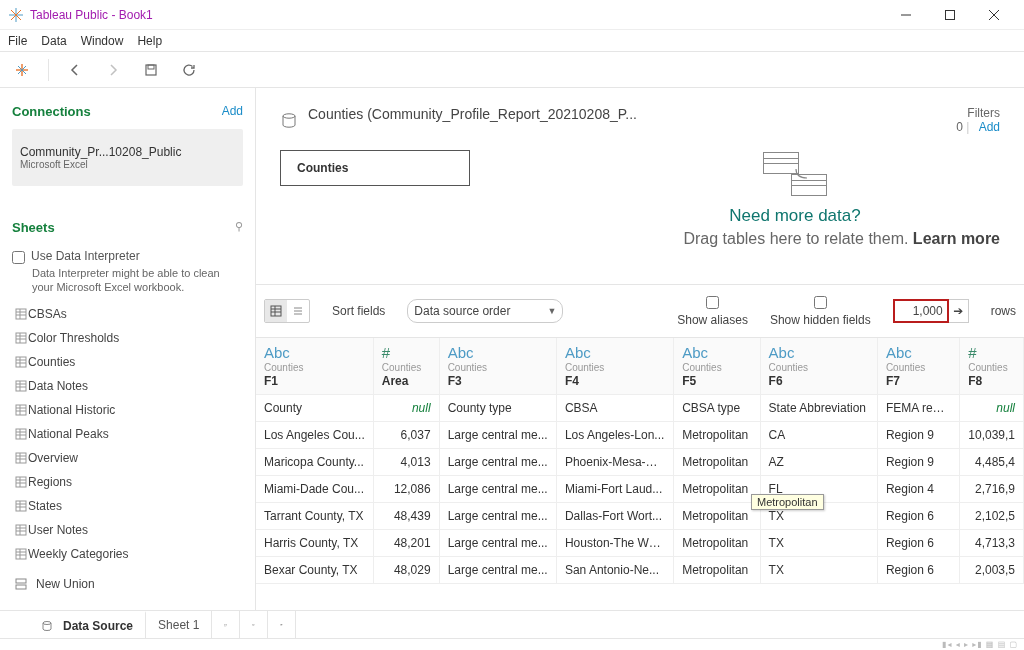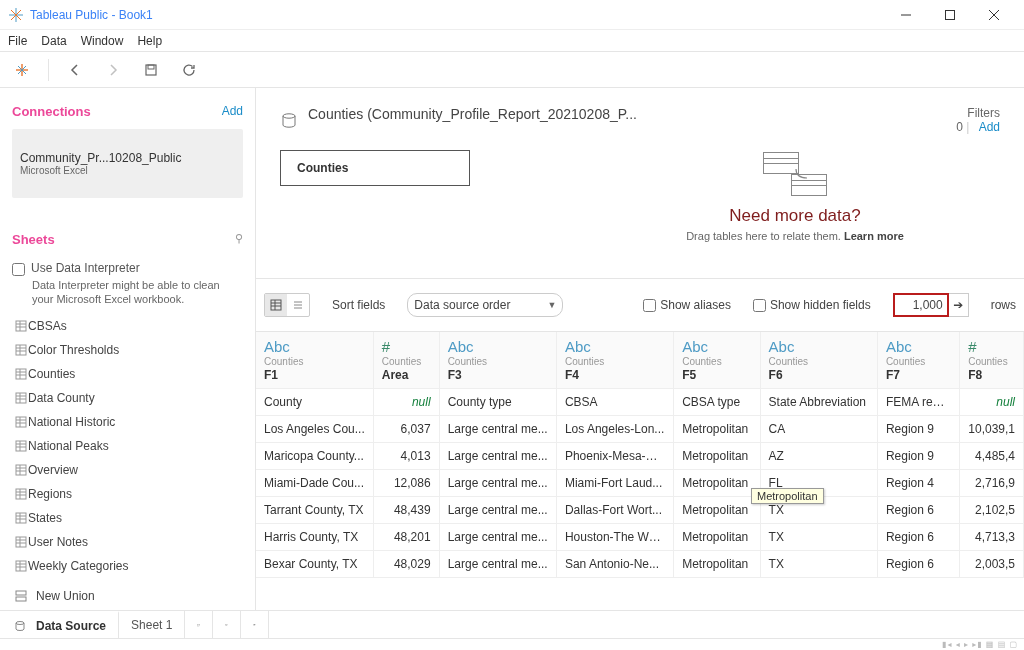--- a/index.html
+++ b/index.html
@@ -1,33 +1,33 @@
 <!DOCTYPE html>
 <html><head>
 <meta charset="utf-8">
 <style>
   * { box-sizing: border-box; margin: 0; padding: 0; }
   html, body { width: 1024px; height: 650px; font-family: "Segoe UI", Arial, sans-serif; font-size: 12px; color: #333; background: #fff; overflow: hidden; }
   .titlebar { height: 30px; display: flex; align-items: center; padding: 0 8px; border-bottom: 1px solid #eee; }
   .titlebar .logo { width:16px; height:16px; margin-right:6px; display:flex; align-items:center; justify-content:center;}
   .titlebar .logo svg { width:16px; height:16px; }
-  .titlebar .title { font-size: 12px; color: #3b82f6; }
+  .titlebar .title { font-size: 12px; color: #a21caf; }
   .win-controls { margin-left: auto; display:flex; gap: 0; }
   .win-btn { width: 44px; height: 28px; display:flex; align-items:center; justify-content:center; color:#333; }
   .win-btn svg { width:12px; height:12px; }
   .menubar { height: 22px; display:flex; align-items:center; padding: 0 8px; gap: 14px; font-size: 12px; color:#333; border-bottom: 1px solid #e5e5e5;}
   .toolbar { height: 36px; display:flex; align-items:center; padding: 0 8px; gap: 10px; border-bottom: 1px solid #e5e5e5; }
   .toolbar .icon { width: 28px; height: 28px; display:flex; align-items:center; justify-content:center; color:#666; border-radius:2px;}
   .toolbar .sep { width:1px; height:22px; background:#e5e5e5; margin: 0 2px;}
   .main { display:flex; height: calc(650px - 30px - 22px - 36px - 28px - 12px); }
   .sidebar { width: 256px; border-right: 1px solid #e5e5e5; padding: 8px 12px 8px 12px; overflow:hidden; display:flex; flex-direction:column; }
-  .sidebar h3 { font-size: 13px; font-weight: 600; margin: 8px 0 6px; color: #ec4899; }
+  .sidebar h3 { font-size: 13px; font-weight: 600; margin: 8px 0 6px; color: #15803d; }
   .sidebar .row { display:flex; justify-content:space-between; align-items:center; }
   .sidebar .add { color: #1a8cc8; font-size:12px; }
-  .conn-item { background:#efefef; padding: 22px 8px; margin-top: 4px; border-radius:2px;}
+  .conn-item { background:#efefef; padding: 16px 8px; margin-top: 4px; border-radius:2px;}
   .conn-item .sub { font-size:10px; color:#666; }
   .search-icon { font-size: 11px; color:#999;}
   .di-row { display:flex; align-items:flex-start; gap:6px; margin-top:8px; font-size:12px; color:#555;}
   .di-row input[type=checkbox]{ margin-top:2px;}
   .di-hint { font-size:11px; color:#666; margin-left:20px; margin-top:2px; line-height:1.3;}
   .sheet-list { margin-top: 8px; display:flex; flex-direction:column; gap: 2px;}
   .sheet-item { display:flex; align-items:center; padding: 4px 2px; color:#444; font-size:12px; }
   .sheet-icon { width:14px; display:flex; align-items:center; justify-content:center; color:#888;}
   .sheet-icon svg{width:12px;height:12px;}
   .new-union { display:flex; align-items:center; gap:8px; padding:4px 2px; margin-top:8px; color:#444;}
@@ -39,44 +39,44 @@
   .filters-box .add { color:#1a8cc8; margin-left:6px;}
   .canvas { display:flex; align-items:flex-start; padding: 12px 24px 8px; gap: 120px;}
   .table-pill { border: 1px solid #555; padding: 10px 16px; min-width: 190px; font-size: 12px; font-weight:600; background:#fff;}
   .need-more { flex:1; text-align:center; color:#666;}
   .need-more .tables-icon { margin: 0 auto 8px; width:80px; height:48px; position:relative;}
   .need-more .t1, .need-more .t2 { position:absolute; border:1.5px solid #888; width:36px; height:22px; background:#fff;}
   .need-more .t1 { left:8px; top:2px;}
   .need-more .t2 { right:8px; bottom:2px;}
   .need-more .t1::before, .need-more .t2::before { content:""; position:absolute; left:0; right:0; top:5px; height:1px; background:#888;}
   .need-more .t1::after, .need-more .t2::after { content:""; position:absolute; left:0; right:0; top:10px; height:1px; background:#888;}
-  .need-more .nm-title { font-size:17px; color:#7f1d1d; margin-bottom:4px;}
-  .need-more .nm-sub { font-size:11px; color:#666;}
+  .need-more .nm-title { font-size:17px; color:#0f766e; margin-bottom:4px;}
+  .need-more .nm-sub { font-size:16px; color:#666;text-align:right;}
   .need-more .nm-sub b { font-weight:600; color:#444;}
   .grid-controls { display:flex; align-items:center; height:54px; border-top:1px solid #e5e5e5; border-bottom:1px solid #e5e5e5; padding: 0 8px; gap:22px; font-size:12px; color:#444; flex-wrap:nowrap;margin-top:28px;}
   .gc-toggle { display:flex; border:1px solid #ccc; border-radius:2px; overflow:hidden;}
   .gc-toggle div { width:22px; height:22px; display:flex; align-items:center; justify-content:center; font-size:12px;}
   .gc-toggle .active { background:#e8e8e8;}
   .select-like { border:1px solid #ccc; height:24px; display:flex; align-items:center; padding:0 6px; gap:6px; font-size:12px; color:#444;}
   .select-like .caret { font-size:9px; color:#666;}
-  .chk { display:flex; align-items:center; gap:4px; }
+  .chk { display:flex; align-items:center; gap:4px;flex-direction:column; }
   .numbox { border:2px solid #b91c1c; height:24px; width:56px; display:flex; align-items:center; justify-content:flex-end; padding:0 4px;}
   .sort-arrow { width:20px; height:24px; border:1px solid #ccc; border-left:none; display:flex; align-items:center; justify-content:center;}
   .grid { overflow:hidden; flex:1; position:relative;}
   table.data { border-collapse: collapse; width: 100%; table-layout:fixed;}
   table.data th, table.data td { border-right:1px solid #eee; border-bottom:1px solid #eee; padding: 6px 8px; text-align:left; font-size:12px; white-space:nowrap; overflow:hidden; text-overflow:ellipsis;}
   table.data thead th { background:#fafafa; font-weight:normal; vertical-align:top; height:54px;}
   .col-type { font-size:15px; color:#4e9bc5;}
   .col-type.num { color:#3a8a6a;}
   .col-src { font-size:10px; color:#999; display:block; margin-top:1px;}
   .col-name { font-size:12px; font-weight:600; color:#333; display:block; margin-top:1px;}
   .num-cell { text-align:right !important; }
   .null { color:#15803d; font-style:italic; text-align:right; display:block;}
   .tooltip { position:absolute; border:1px solid #999; background:#ffffe1; padding:1px 5px; font-size:11px; left:495px; top:156px; box-shadow: 1px 1px 2px rgba(0,0,0,.2);}
-  .tabs { height:28px; border-top:1px solid #e5e5e5; display:flex; align-items:stretch; font-size:12px;}
+  .tabs { height:28px; border-top:1px solid #e5e5e5; display:flex; align-items:stretch; font-size:12px;padding-left:27px;}
   .tab { padding: 0 12px; display:flex; align-items:center; border-right:1px solid #e5e5e5; color:#555;}
   .tab.active { background:#fff; border-top:2px solid #fff; font-weight:600; color:#333;}
   .tab.ds{ padding-left:10px; gap:6px;}
   .tab-icon { width:20px; display:flex; align-items:center; justify-content:center; color:#888;}
   .bottom-status { height:12px; border-top:1px solid #e5e5e5; display:flex; justify-content:flex-end; align-items:center; padding:0 6px; gap:4px; font-size:8px; color:#bbb;}
   .bottom-status span{ letter-spacing:1px;}
 </style>
 </head>
 <body>
 
@@ -217,21 +217,21 @@
         </div>
         <div class="sheet-item">
           <span class="sheet-icon">
             <svg viewBox="0 0 12 12">
               <rect x="1" y="1" width="10" height="10" fill="none" stroke="#999"></rect>
               <line x1="1" y1="4" x2="11" y2="4" stroke="#999"></line>
               <line x1="1" y1="7" x2="11" y2="7" stroke="#999"></line>
               <line x1="5" y1="1" x2="5" y2="11" stroke="#999"></line>
             </svg>
           </span>
-          <span>Data County</span>
+          <span>Data Notes</span>
         </div>
         <div class="sheet-item">
           <span class="sheet-icon">
             <svg viewBox="0 0 12 12">
               <rect x="1" y="1" width="10" height="10" fill="none" stroke="#999"></rect>
               <line x1="1" y1="4" x2="11" y2="4" stroke="#999"></line>
               <line x1="1" y1="7" x2="11" y2="7" stroke="#999"></line>
               <line x1="5" y1="1" x2="5" y2="11" stroke="#999"></line>
             </svg>
           </span>

